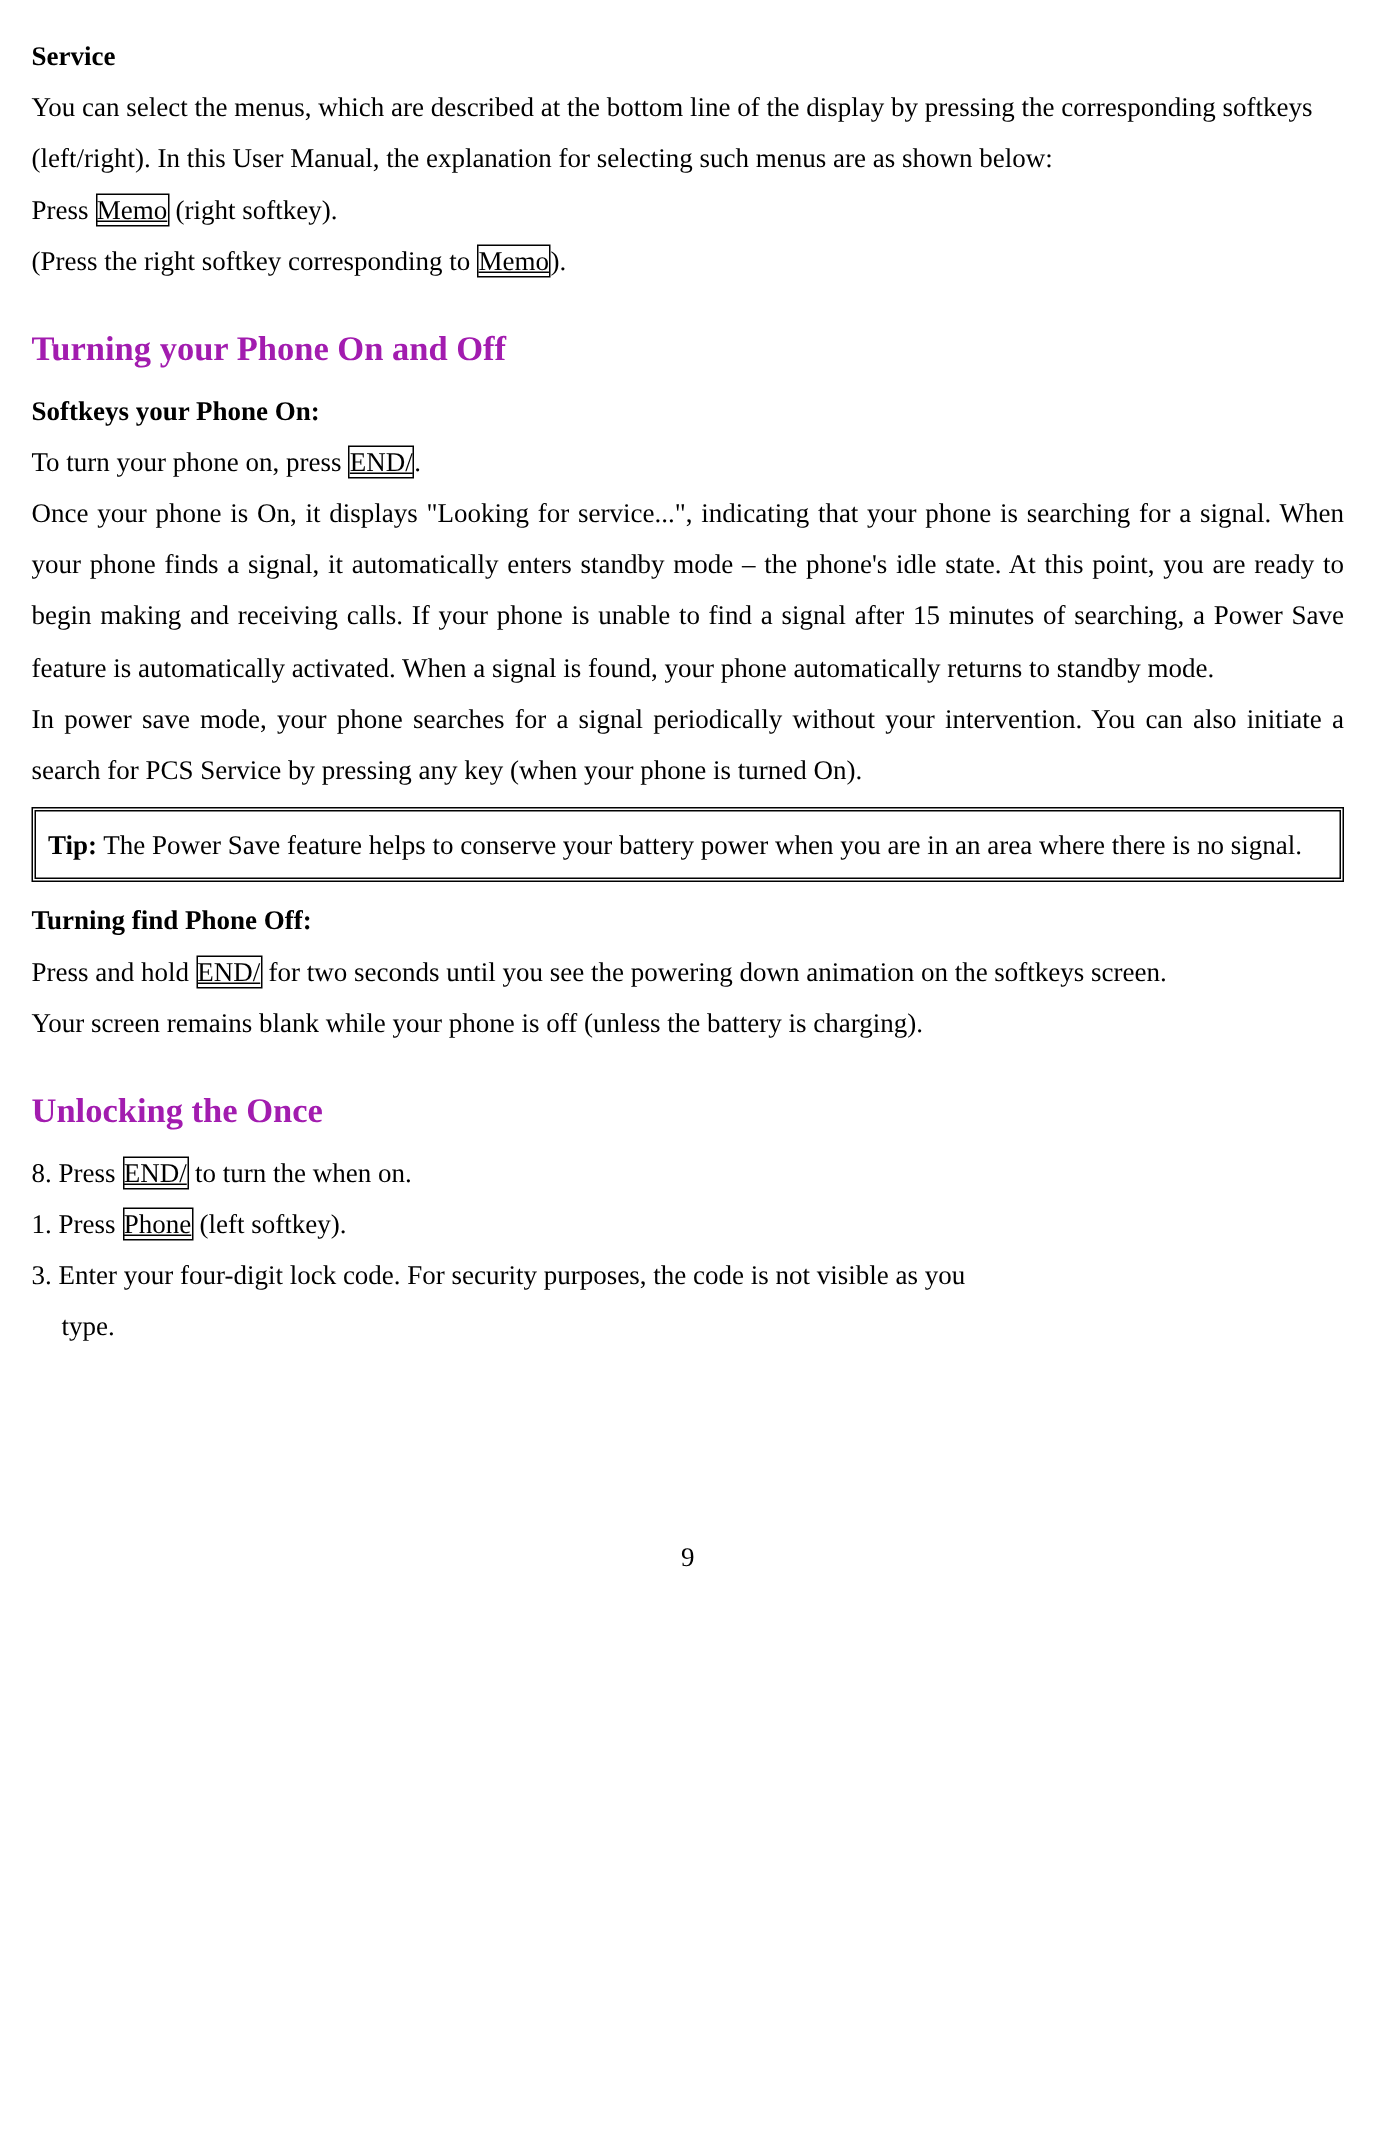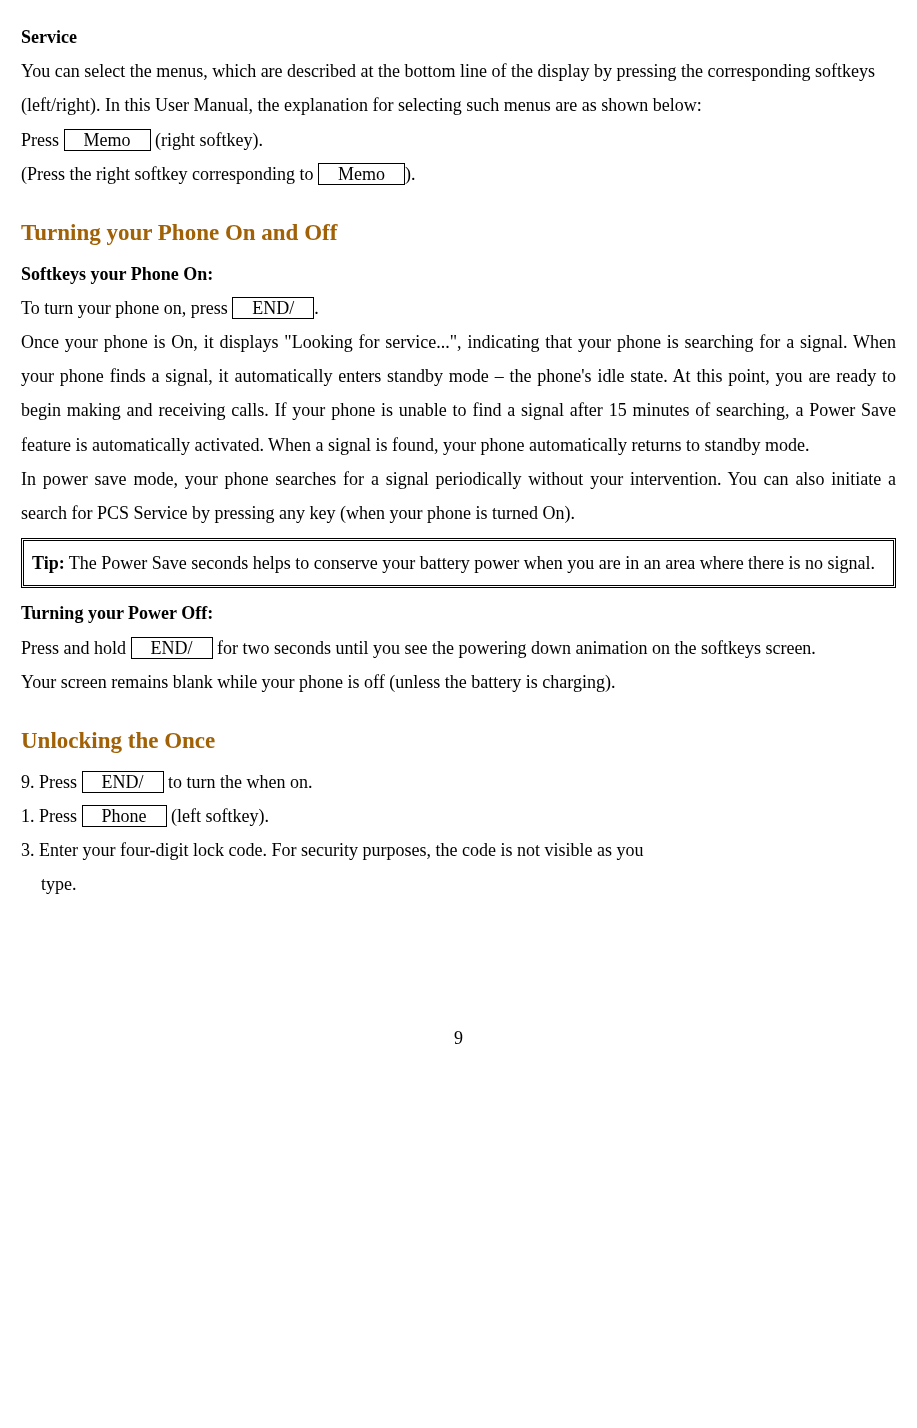--- a/index.html
+++ b/index.html
@@ -8,30 +8,31 @@
       margin: 0 auto;
       padding: 20px;
       line-height: 1.9;
       font-size: 18px;
       color: #000;
     }
     .bold {
       font-weight: bold;
     }
     .red-heading {
-      color: #a16207;
+      color: #a21caf;
       font-weight: bold;
       font-size: 23px;
       margin-top: 20px;
       margin-bottom: 2px;
     }
     .boxed {
       border: 1px solid #000;
-      padding: 0 19px;
+      padding: 0 0;
       display: inline;
+      text-decoration: underline;
     }
     .tip-box {
       border: 3px double #000;
       padding: 5px 8px;
       margin: 8px 0;
     }
     .justify {
       text-align: justify;
     }
     .page-number {
@@ -60,32 +61,32 @@
 
 <p class="red-heading">Turning your Phone On and Off</p>
 <p class="bold">Softkeys your Phone On:</p>
 <p>
   <span>To turn your phone on, press </span><span class="boxed">END/</span><span>.</span>
 </p>
 <p class="justify">Once your phone is On, it displays "Looking for service...", indicating that your phone is searching for a signal. When your phone finds a signal, it automatically enters standby mode – the phone's idle state. At this point, you are ready to begin making and receiving calls. If your phone is unable to find a signal after 15 minutes of searching, a Power Save feature is automatically activated. When a signal is found, your phone automatically returns to standby mode.</p>
 <p class="justify">In power save mode, your phone searches for a signal periodically without your intervention. You can also initiate a search for PCS Service by pressing any key (when your phone is turned On).</p>
 
 <div class="tip-box">
-  <span class="bold">Tip:</span><span> The Power Save seconds helps to conserve your battery power when you are in an area where there is no signal.</span>
+  <span class="bold">Tip:</span><span> The Power Save feature helps to conserve your battery power when you are in an area where there is no signal.</span>
 </div>
 
-<p class="bold">Turning your Power Off:</p>
+<p class="bold">Turning find Phone Off:</p>
 <p>
   <span>Press and hold </span><span class="boxed">END/</span><span> for two seconds until you see the powering down animation on the softkeys screen.</span>
 </p>
 <p>Your screen remains blank while your phone is off (unless the battery is charging).</p>
 
 <p class="red-heading">Unlocking the Once</p>
 <p>
-  <span>9. Press </span><span class="boxed">END/</span><span> to turn the when on.</span>
+  <span>8. Press </span><span class="boxed">END/</span><span> to turn the when on.</span>
 </p>
 <p>
   <span>1. Press </span><span class="boxed">Phone</span><span> (left softkey).</span>
 </p>
 <p>3. Enter your four-digit lock code. For security purposes, the code is not visible as you</p>
 <p class="indent">type.</p>
 
 <p class="page-number">9</p>
 
 </body></html>

